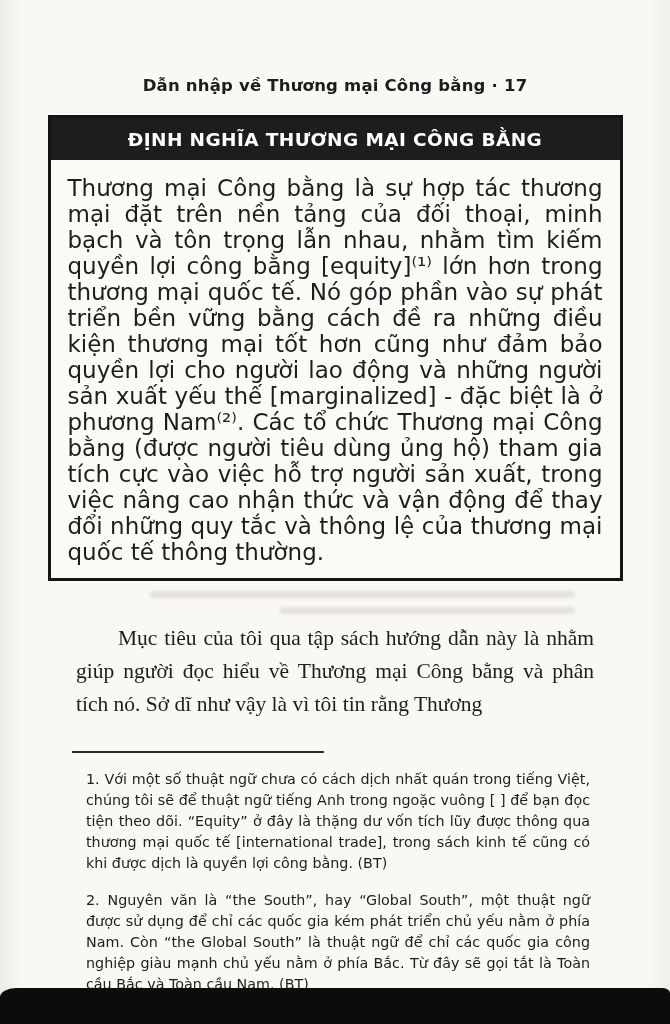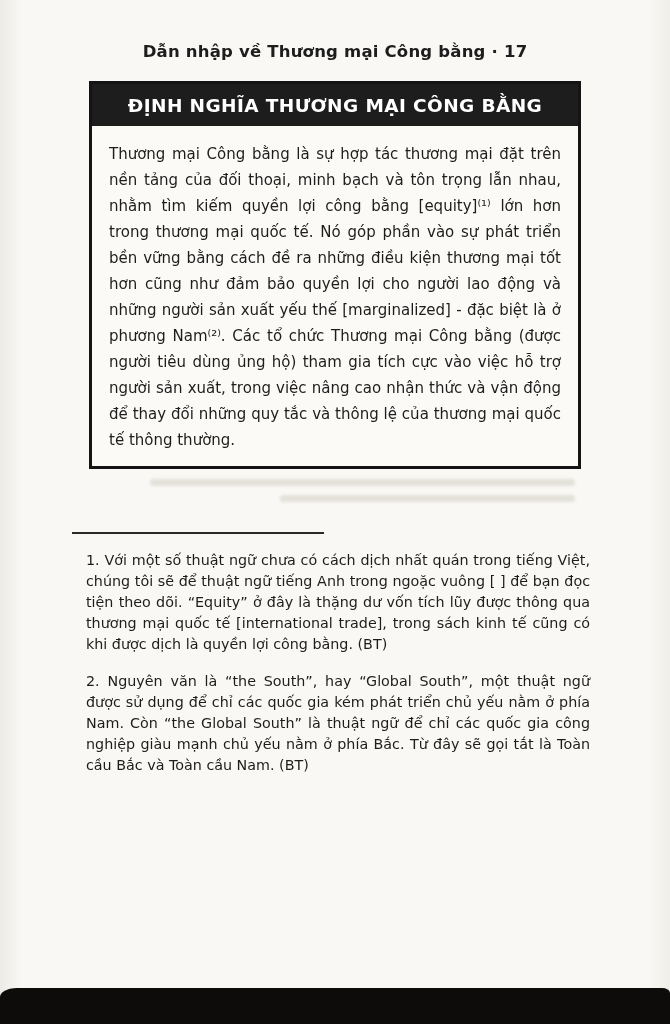--- a/index.html
+++ b/index.html
@@ -16,46 +16,46 @@
     background:#e9e7e2;
     font-family:"DejaVu Sans","Liberation Sans",sans-serif;
     color:var(--ink);
     position:relative;overflow:hidden;
   }
   .page{
     position:relative;width:670px;height:1024px;
     background:linear-gradient(90deg,#ecebe6 0px,var(--page-bg) 22px,var(--page-bg) 648px,#f0eee8 670px);
   }
   .running-header{
-    padding-top:42px;
+    padding-top:76px;
     text-align:center;
     font-size:16.5px;
     font-weight:bold;
     letter-spacing:.2px;
   }
   .definition-box{
-    width:492px;
+    width:575px;
     margin:20px auto 0;
     border:3.5px solid var(--box-border);
     background:#fbfaf7;
     box-sizing:border-box;
   }
   .box-title{
     background:var(--box-header-bg);
     color:var(--box-header-text);
     font-weight:bold;
     font-size:18.5px;
     letter-spacing:.4px;
     text-align:center;
     padding:11px 4px 10px;
   }
   .box-body{padding:15px 17px 13px;}
   .box-text{
     margin:0;
-    font-size:15px;
+    font-size:23px;
     line-height:26px;
     text-align:justify;
   }
   .box-attribution{
     margin:2px 0 0;
     font-style:italic;
     font-size:16.8px;
     line-height:26px;
     text-align:justify;
     text-indent:34px;
@@ -106,20 +106,21 @@
     <div class="box-body">
       <p class="box-text">Thương mại Công bằng là sự hợp tác thương mại đặt trên nền tảng của đối thoại, minh bạch và tôn trọng lẫn nhau, nhằm tìm kiếm quyền lợi công bằng [equity]⁽¹⁾ lớn hơn trong thương mại quốc tế. Nó góp phần vào sự phát triển bền vững bằng cách đề ra những điều kiện thương mại tốt hơn cũng như đảm bảo quyền lợi cho người lao động và những người sản xuất yếu thế [marginalized] - đặc biệt là ở phương Nam⁽²⁾. Các tổ chức Thương mại Công bằng (được người tiêu dùng ủng hộ) tham gia tích cực vào việc hỗ trợ người sản xuất, trong việc nâng cao nhận thức và vận động để thay đổi những quy tắc và thông lệ của thương mại quốc tế thông thường.</p>
     </div>
   </div>
 
   <div class="bleed">
     <div class="bleed-line"></div>
     <div class="bleed-line short"></div>
   </div>
 
+  <p class="main-paragraph">Mục tiêu của tôi qua tập sách hướng dẫn này là nhằm giúp người đọc hiểu về Thương mại Công bằng và phân tích nó. Sở dĩ như vậy là vì tôi tin rằng Thương</p>
 
   <hr class="footnote-rule">
 
   <div class="footnotes">
     <p class="footnote">1. Với một số thuật ngữ chưa có cách dịch nhất quán trong tiếng Việt, chúng tôi sẽ để thuật ngữ tiếng Anh trong ngoặc vuông [ ] để bạn đọc tiện theo dõi. “Equity” ở đây là thặng dư vốn tích lũy được thông qua thương mại quốc tế [international trade], trong sách kinh tế cũng có khi được dịch là quyền lợi công bằng. (BT)</p>
     <p class="footnote">2. Nguyên văn là “the South”, hay “Global South”, một thuật ngữ được sử dụng để chỉ các quốc gia kém phát triển chủ yếu nằm ở phía Nam. Còn “the Global South” là thuật ngữ để chỉ các quốc gia công nghiệp giàu mạnh chủ yếu nằm ở phía Bắc. Từ đây sẽ gọi tắt là Toàn cầu Bắc và Toàn cầu Nam. (BT)</p>
   </div>
 
   <div class="bottom-bar"></div>
 

